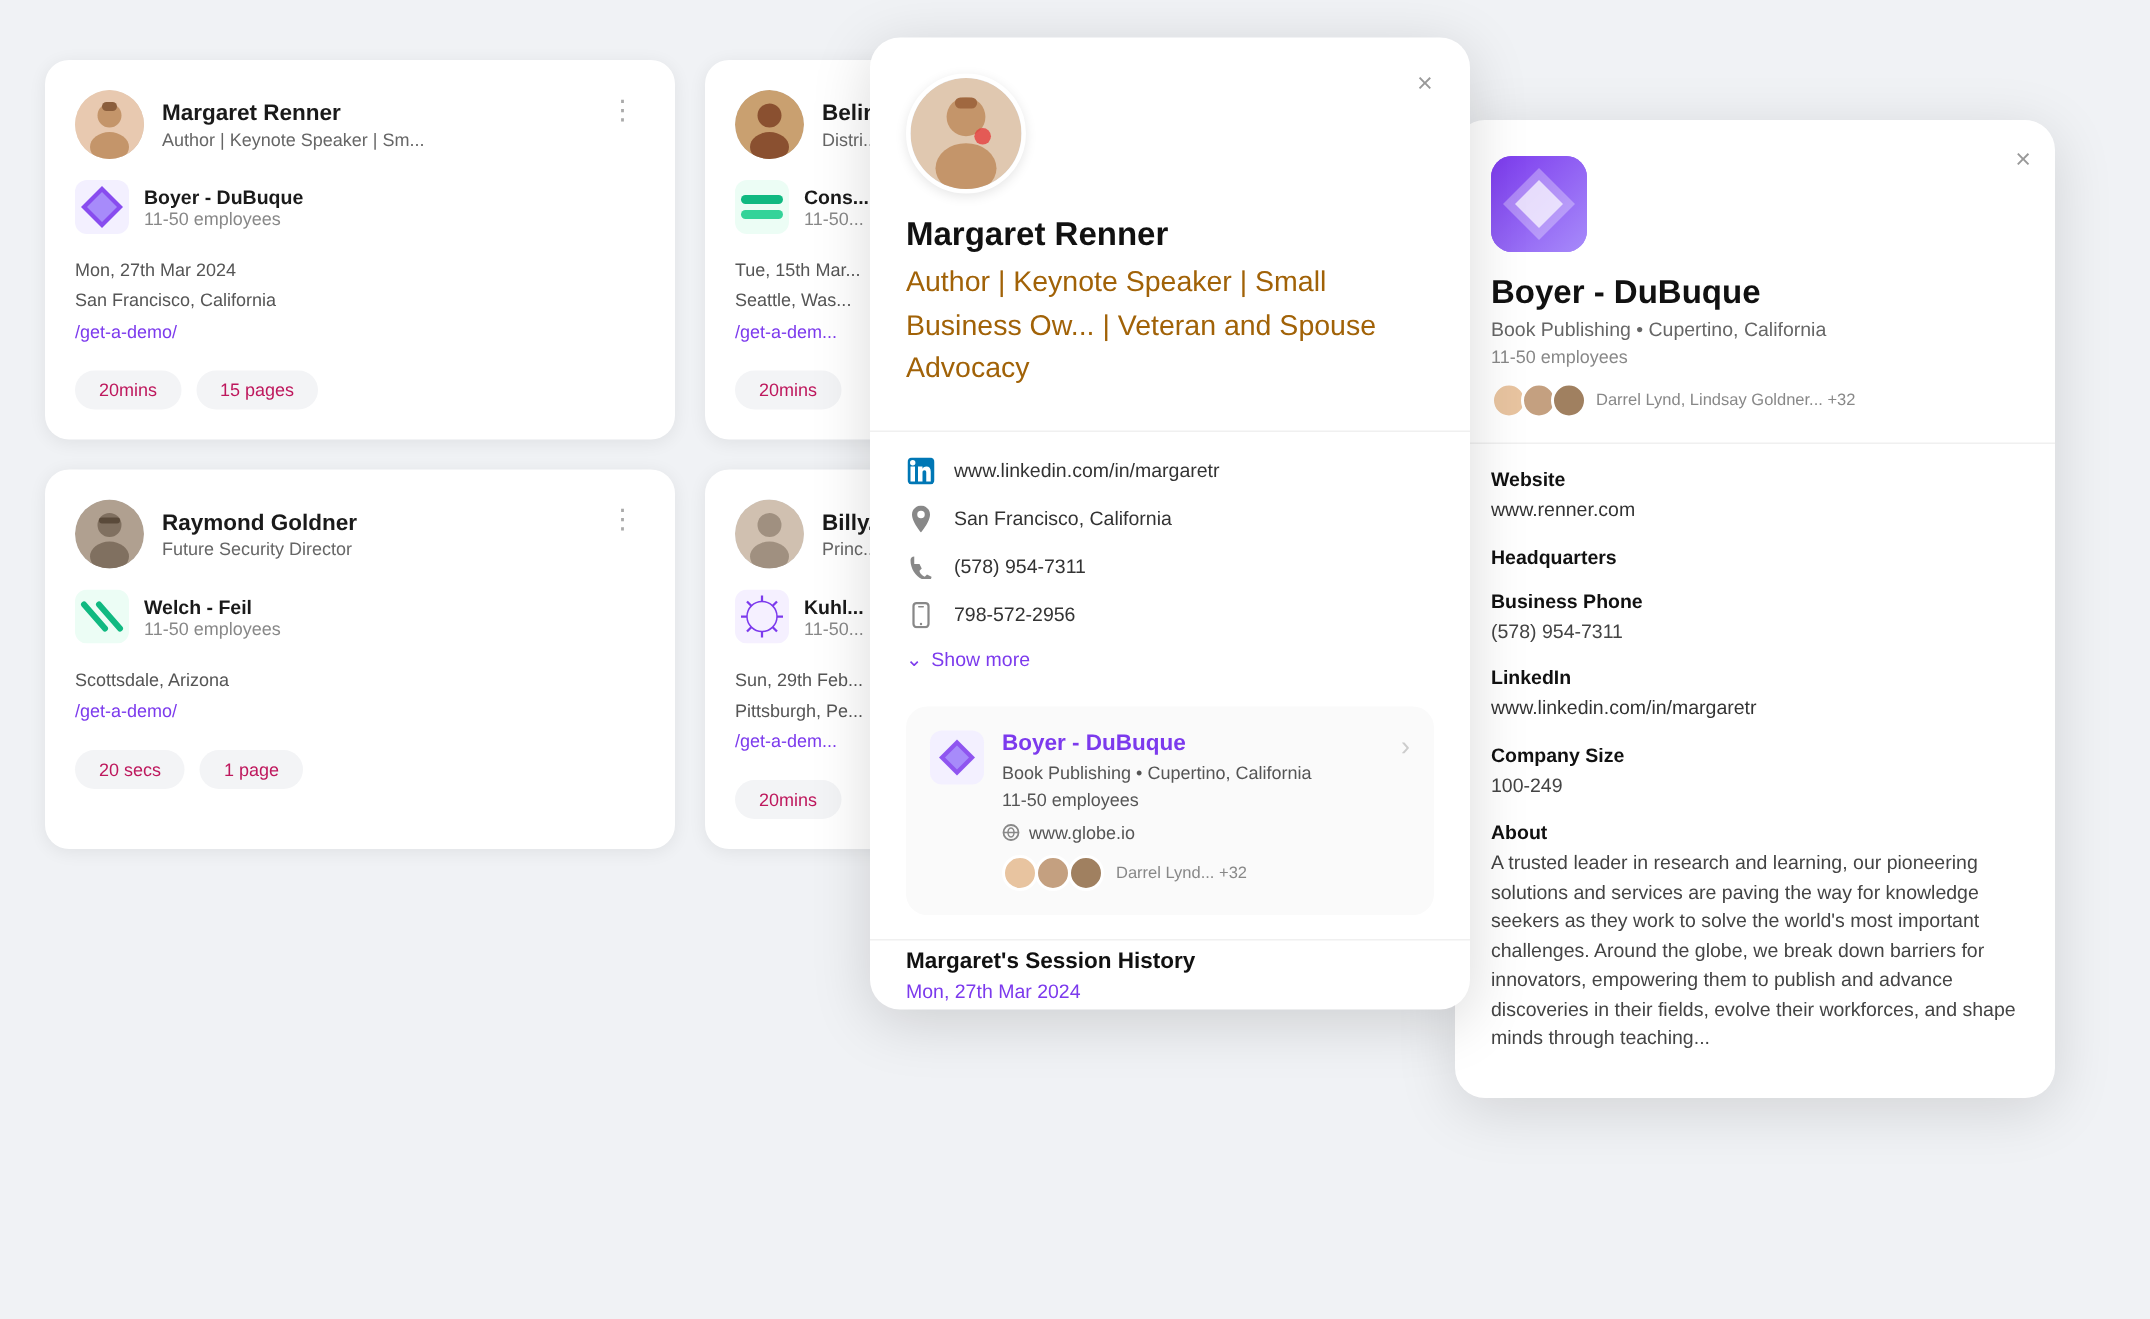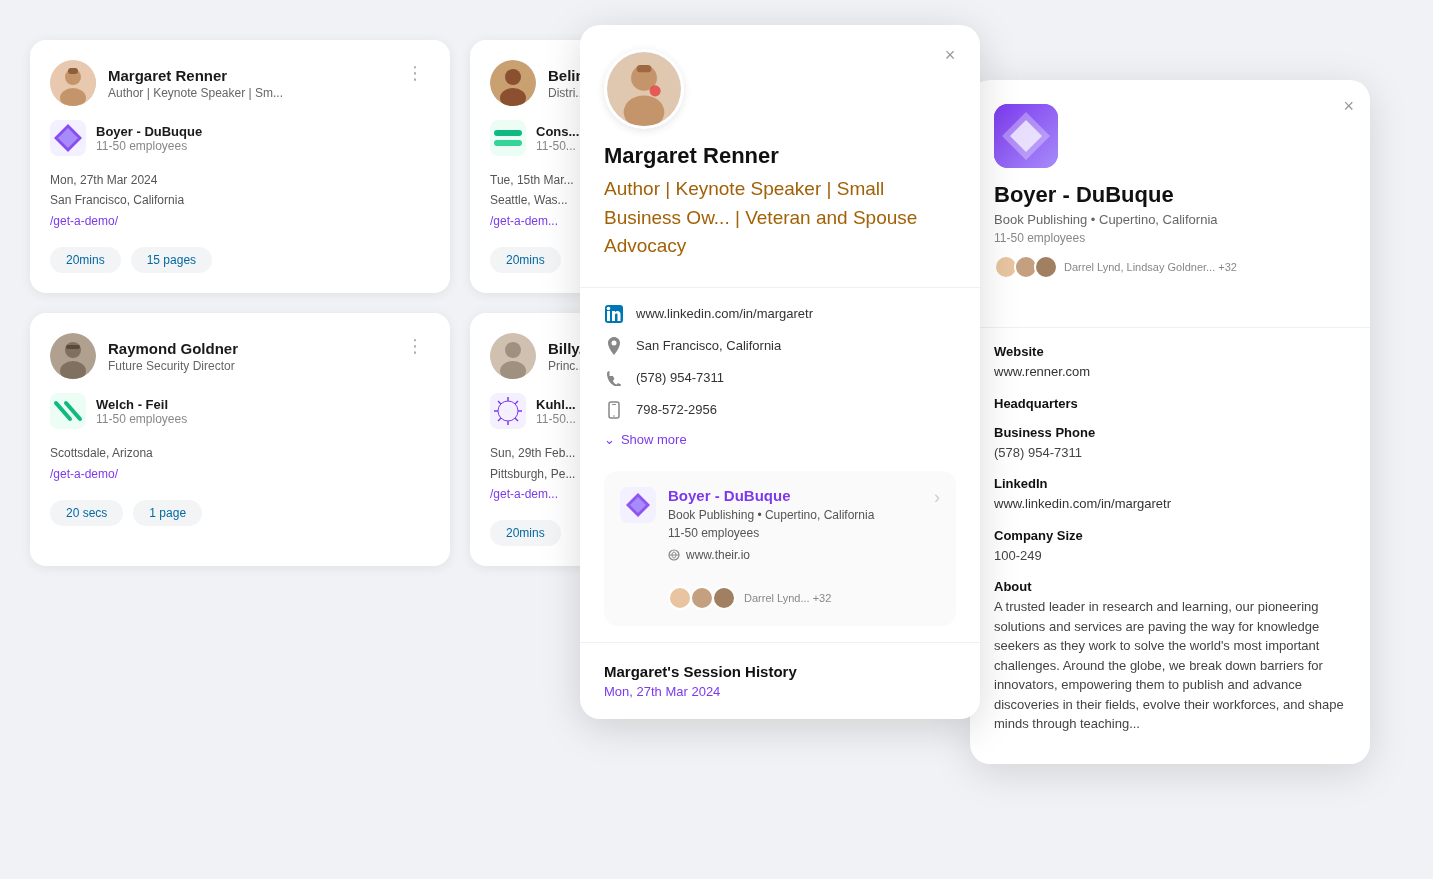--- a/index.html
+++ b/index.html
@@ -128,21 +128,21 @@
       display: flex;
       gap: 10px;
       margin-top: 16px;
     }
 
     .badge {
       background: #f3f4f6;
       border-radius: 20px;
       padding: 6px 16px;
       font-size: 12px;
-      color: #0369a1;
+      color: #be185d;
     }
 
     
     .person-panel {
       position: absolute;
       top: 25px;
       left: 580px;
       width: 400px;
       background: #fff;
       border-radius: 20px;
@@ -272,21 +272,21 @@
       gap: 6px;
       font-size: 12px;
       color: #555;
       margin: 8px 0;
     }
 
     .avatars-row {
       display: flex;
       align-items: center;
       gap: 4px;
-      margin-top: 24px;
+      margin-top: 8px;
     }
 
     .mini-avatar {
       width: 24px;
       height: 24px;
       border-radius: 50%;
       background: #ddd;
       border: 2px solid #fff;
       margin-left: -6px;
       display: flex;
@@ -298,21 +298,21 @@
 
     .mini-avatar:first-child { margin-left: 0; }
 
     .avatars-label {
       font-size: 11px;
       color: #888;
       margin-left: 4px;
     }
 
     .session-section {
-      padding: 20px 24px;
+      padding: 5px 24px;
       border-top: 1px solid #f0f0f0;
     }
 
     .session-title {
       font-size: 15px;
       font-weight: 700;
       color: #111;
       margin-bottom: 4px;
     }
 
@@ -367,21 +367,21 @@
     .company-panel-size {
       font-size: 12px;
       color: #888;
       margin-bottom: 10px;
     }
 
     .company-panel-avatars {
       display: flex;
       align-items: center;
       gap: 2px;
-      margin-bottom: 32px;
+      margin-bottom: 0;
     }
 
     .cp-close {
       position: absolute;
       top: 16px;
       right: 16px;
       background: none;
       border: none;
       cursor: pointer;
       color: #999;
@@ -708,21 +708,21 @@
         <div>
           <div class="company-card-name">Boyer - DuBuque</div>
           <div class="company-card-detail">Book Publishing • Cupertino, California</div>
           <div class="company-card-detail">11-50 employees</div>
           <div class="company-website">
             <svg width="12" height="12" viewBox="0 0 12 12">
                 <circle cx="6" cy="6" r="5" fill="none" stroke="#888" stroke-width="1.2"></circle>
                 <path d="M4 6c0-1 .5-3 2-3s2 2 2 3-.5 3-2 3-2-2-2-3z" fill="none" stroke="#888" stroke-width="1"></path>
                 <line x1="1" y1="6" x2="11" y2="6" stroke="#888" stroke-width="1"></line>
               </svg>
-            <span>www.their.io</span>
+            <span>www.globe.io</span>
           </div>
           <div class="avatars-row">
             <div class="mini-avatar" style="background:#e8c4a0;"></div>
             <div class="mini-avatar" style="background:#c4a080;"></div>
             <div class="mini-avatar" style="background:#a08060;"></div>
             <span class="avatars-label">Darrel Lynd... +32</span>
           </div>
         </div>
       </div>
       <div style="color:#ccc;font-size:18px;">›</div>

